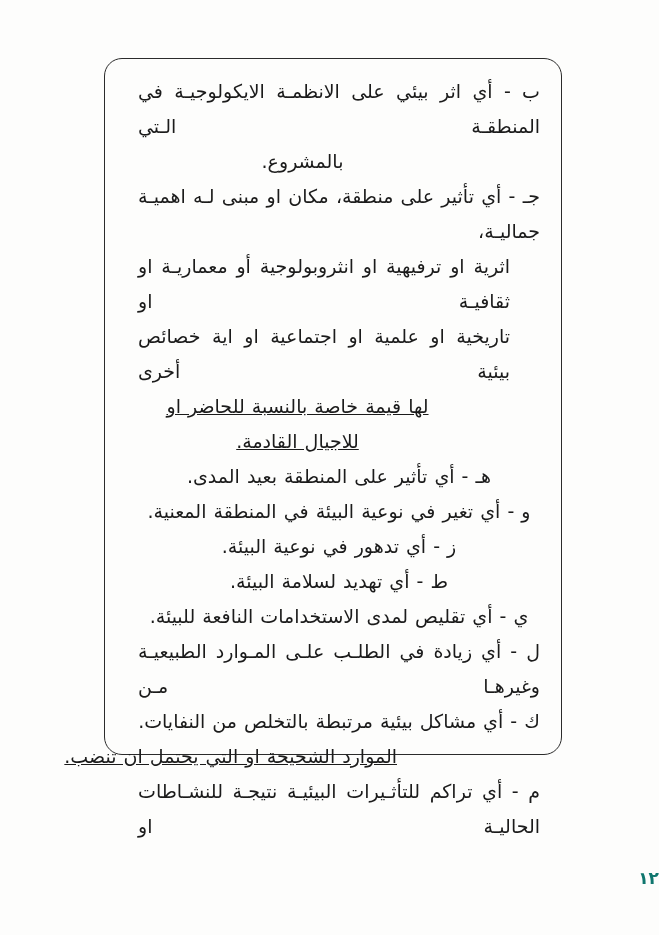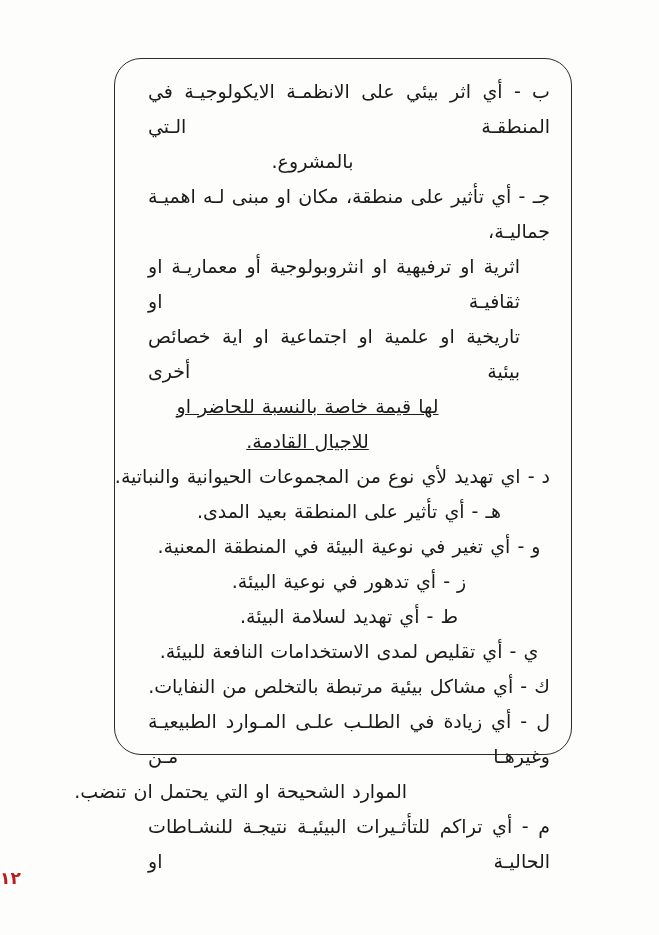--- a/index.html
+++ b/index.html
@@ -16,24 +16,23 @@
     font-family: "DejaVu Sans", sans-serif;
     color: #1b1b1b;
   }
   .frame {
     position: absolute;
     left: 104px;
     top: 58px;
     width: 458px;
     height: 697px;
     border: 1.6px solid #2b2b2b;
-    border-radius: 27px;
+    border-radius: 18px;
     box-sizing: border-box;
     background: #fdfdfc;
-    margin-left: 10px;
   }
   .text {
     position: absolute;
     left: 33px;
     right: 21px;
     top: 15px;
     direction: rtl;
     font-size: 19px;
     line-height: 35px;
     word-spacing: 1px;
@@ -44,52 +43,51 @@
   }
   .just {
     white-space: normal;
     text-align: justify;
     text-align-last: justify;
   }
   .ind25  { padding-right: 25px; }
   .ind30  { padding-right: 30px; }
   .indr73  { padding-right: 73px; }
   .indr83  { padding-right: 83px; white-space: normal; text-decoration: underline; }
-  .indr143 { padding-right: 143px; }
+  .indr143 { padding-right: 143px; text-decoration: underline; }
   .pageno {
     position: absolute;
     left: 0;
     top: 868px;
     width: 100%;
-    text-align: left;
+    text-align: right;
     font-size: 17px;
     font-weight: bold;
     letter-spacing: 3px;
-    color: #b91c1c;
+    color: #0f766e;
   }
 </style>
 </head>
 <body>
 
 <div class="page">
   <div class="frame">
     <div class="text">
       <div class="ln just">ب - أي اثر بيئي على الانظمـة الايكولوجيـة في المنطقـة الـتي</div>
       <div class="ln indr73">بالمشروع.</div>
       <div class="ln just">جـ - أي تأثير على منطقة، مكان او مبنى لـه اهميـة جماليـة،</div>
       <div class="ln just ind30">اثرية او ترفيهية او انثروبولوجية أو معماريـة او ثقافيـة او</div>
       <div class="ln just ind30">تاريخية او علمية او اجتماعية او اية خصائص بيئية أخرى</div>
       <div class="ln indr83">لها قيمة خاصة بالنسبة للحاضر او للاجيال القادمة.</div>
-      <div class="ln">د - اي تهديد لأي نوع من المجموعات الحيوانية والنباتية.</div>
       <div class="ln">هـ - أي تأثير على المنطقة بعيد المدى.</div>
       <div class="ln">و - أي تغير في نوعية البيئة في المنطقة المعنية.</div>
       <div class="ln">ز - أي تدهور في نوعية البيئة.</div>
       <div class="ln">ط - أي تهديد لسلامة البيئة.</div>
       <div class="ln">ي - أي تقليص لمدى الاستخدامات النافعة للبيئة.</div>
+      <div class="ln just">ل - أي زيادة في الطلـب علـى المـوارد الطبيعيـة وغيرهـا مـن</div>
       <div class="ln">ك - أي مشاكل بيئية مرتبطة بالتخلص من النفايات.</div>
-      <div class="ln just">ل - أي زيادة في الطلـب علـى المـوارد الطبيعيـة وغيرهـا مـن</div>
       <div class="ln indr143">الموارد الشحيحة او التي يحتمل ان تنضب.</div>
       <div class="ln just">م - أي تراكم للتأثـيرات البيئيـة نتيجـة للنشـاطات الحاليـة او</div>
 
     </div>
   </div>
   <div class="pageno">١٢</div>
 </div>
 
 </body></html>

